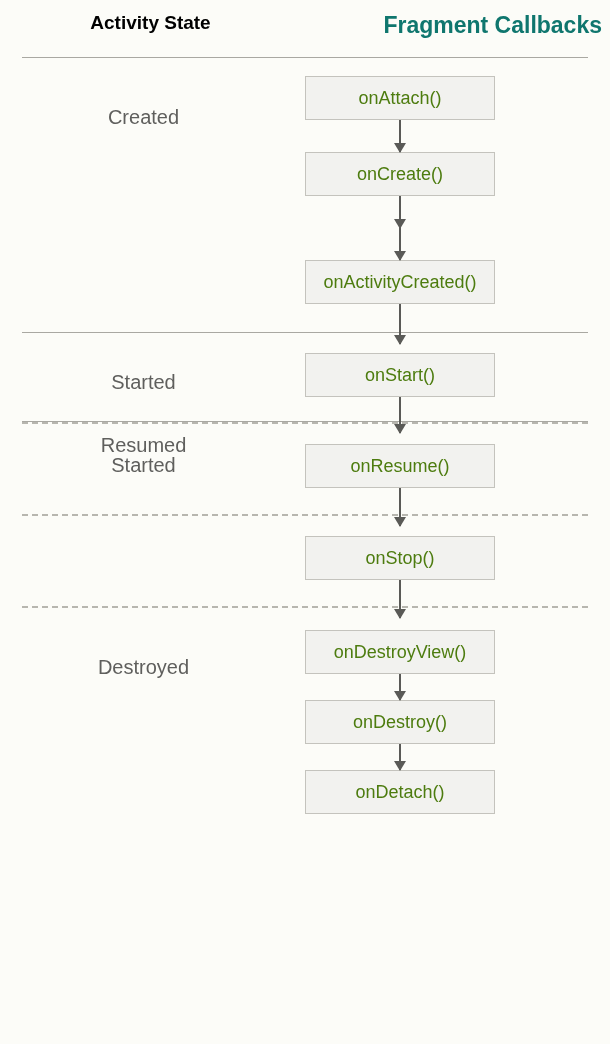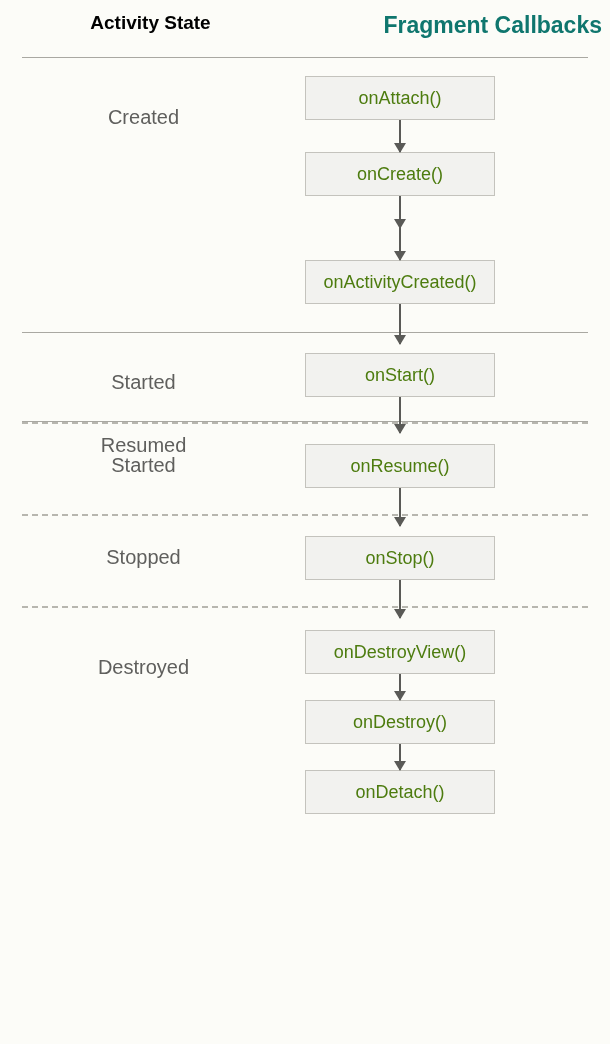--- a/index.html
+++ b/index.html
@@ -149,21 +149,20 @@
   <div class="callbacks-col">
     <div style="height:20px"></div>
     <div class="cb-box">onResume()</div>
     <div class="arrow" style="height:38px;margin-bottom:-12px"></div>
   </div>
 </div>
 
 <hr class="hr-dashed">
 
 <div class="section">
-  <div class="state-label" style="top:30px">Stopped</div>
   <div class="callbacks-col">
     <div style="height:20px"></div>
     <div class="cb-box">onStop()</div>
     <div class="arrow" style="height:38px;margin-bottom:-12px"></div>
   </div>
 </div>
 
 <hr class="hr-dashed">
 
 <div class="section">

